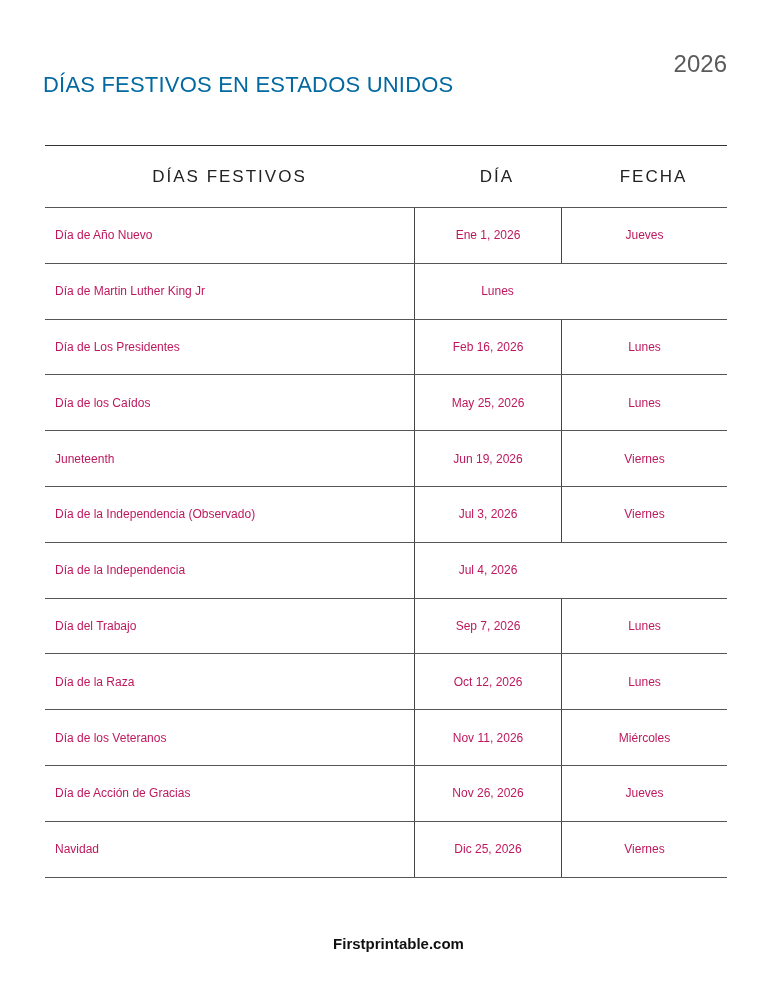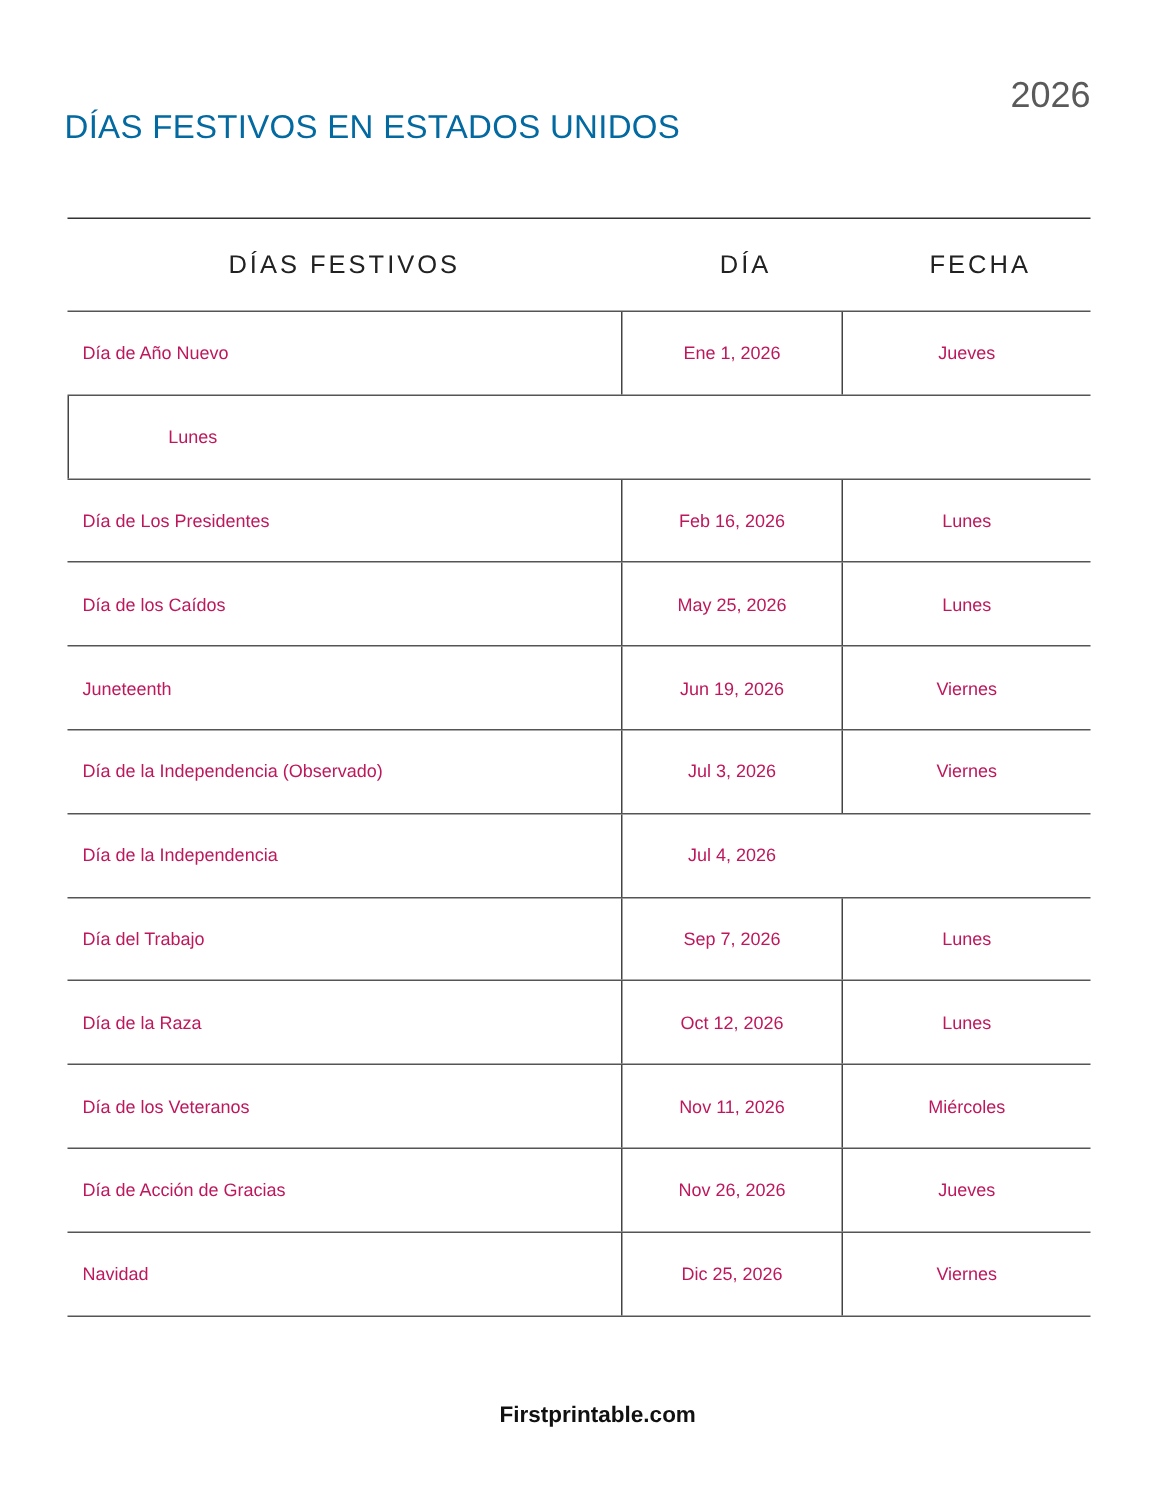--- a/index.html
+++ b/index.html
@@ -93,20 +93,21 @@
     <div class="cell c3">DÍA</div>
     <div class="cell c2">FECHA</div>
   </div>
 
   <div class="row">
     <div class="cell c1">Día de Año Nuevo</div>
     <div class="cell c2">Ene 1, 2026</div>
     <div class="cell c3">Jueves</div>
   </div>
   <div class="row">
+    <div class="cell c1">Día de Martin Luther King Jr</div>
     <div class="cell c3">Lunes</div>
   </div>
   <div class="row">
     <div class="cell c1">Día de Los Presidentes</div>
     <div class="cell c2">Feb 16, 2026</div>
     <div class="cell c3">Lunes</div>
   </div>
   <div class="row">
     <div class="cell c1">Día de los Caídos</div>
     <div class="cell c2">May 25, 2026</div>

